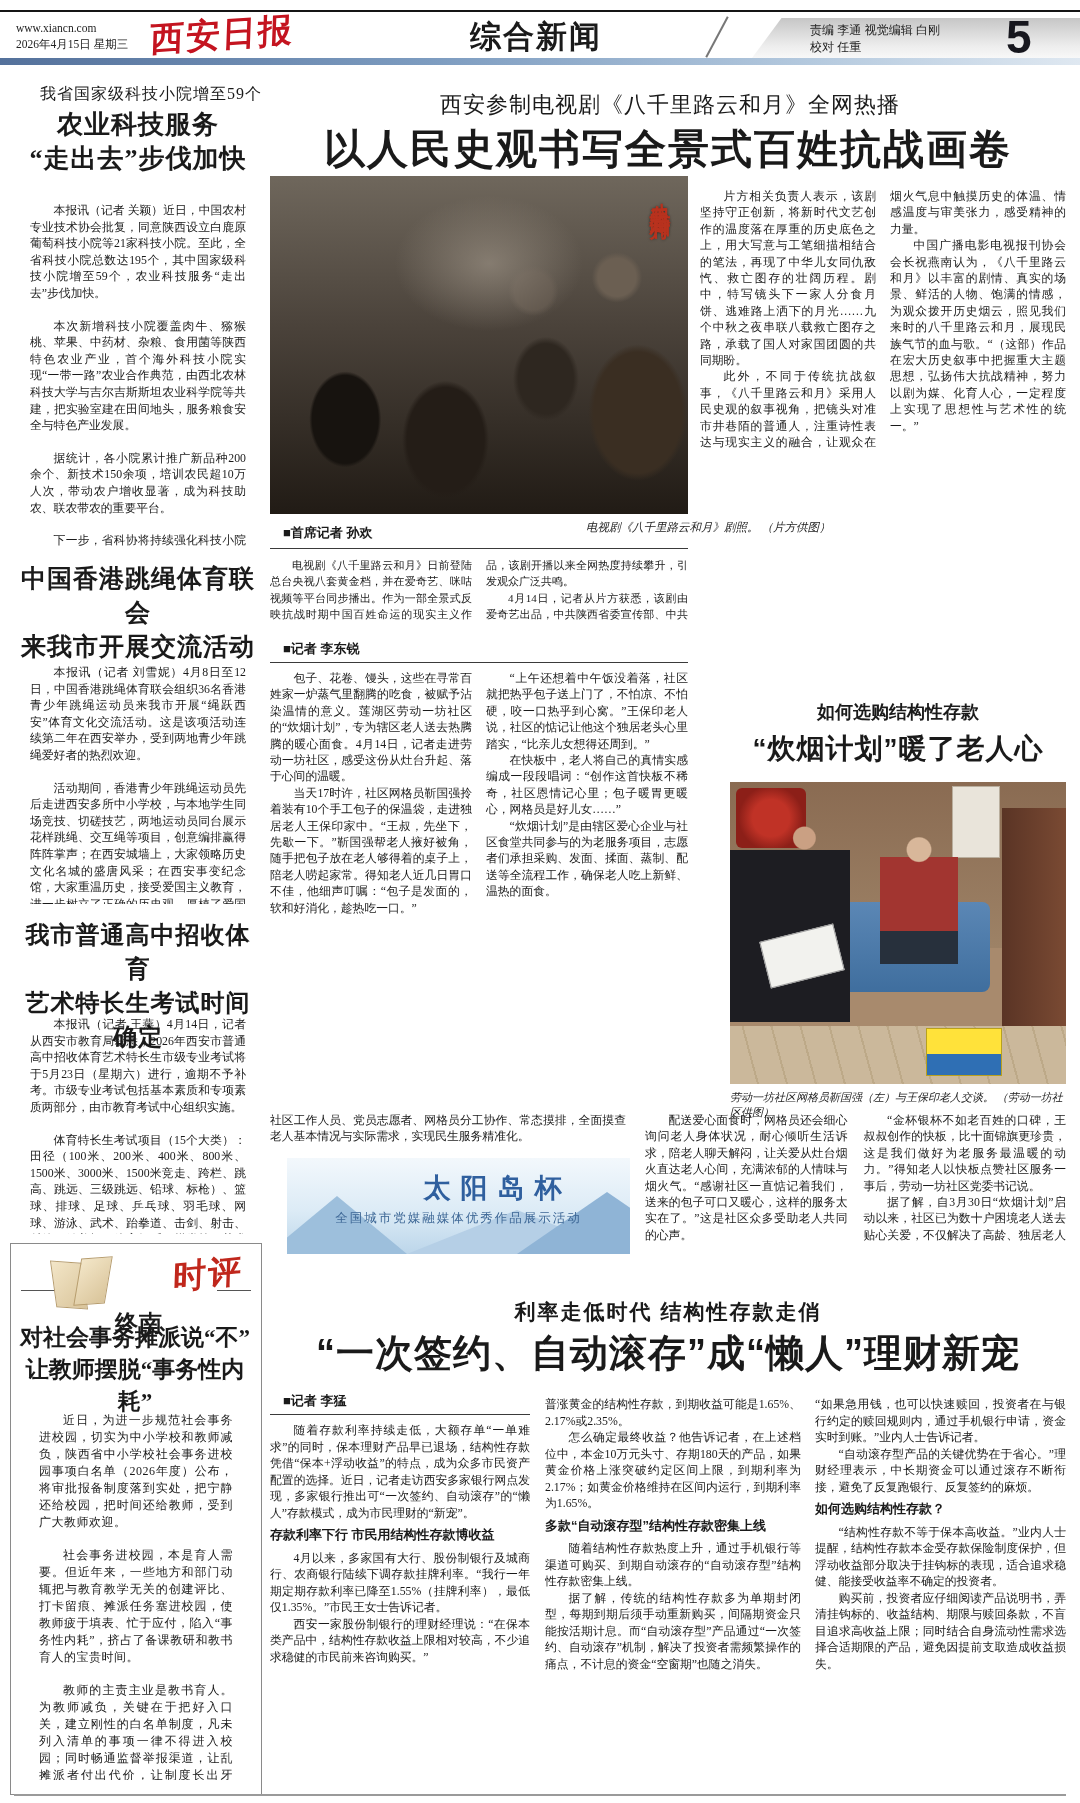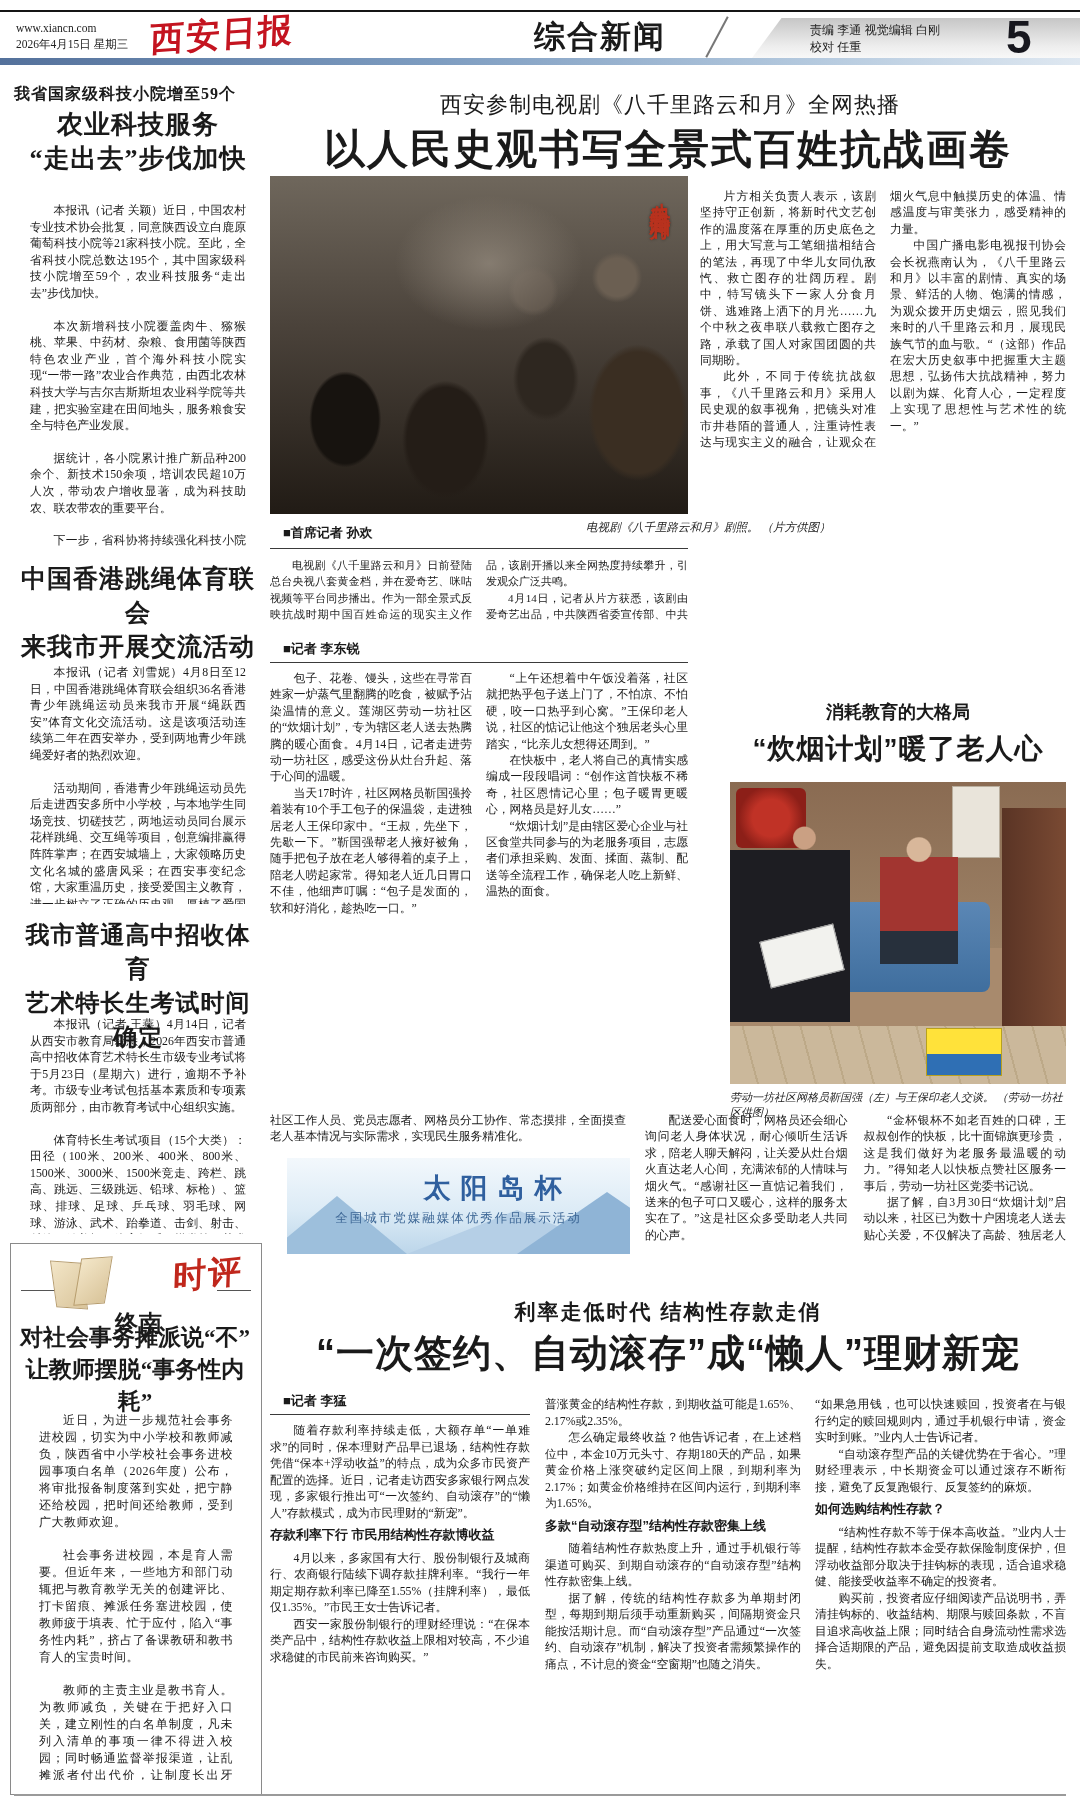--- a/index.html
+++ b/index.html
@@ -7,31 +7,31 @@
         font-family:"Liberation Serif","DejaVu Serif",serif;color:#1a1a1a;overflow:hidden;
         box-shadow:0 0 4px rgba(0,0,0,.25);}
   .abs{position:absolute;}
   .hei{font-family:"Liberation Sans","DejaVu Sans",sans-serif;}
   .jp p{margin:0;text-indent:2em;text-align:justify;}
   
   .topline{left:0;top:10px;width:1080px;height:2px;background:#151515;}
   .hdr-info{left:16px;top:20px;font-size:11.5px;line-height:16px;color:#222;}
   .masthead{left:150px;top:12px;font-size:34px;font-weight:bold;color:#c41420;
             transform:rotate(-4deg) skewX(-6deg);letter-spacing:2px;}
-  .section-title{left:470px;top:16px;width:260px;font-size:31px;font-weight:bold;text-align:center;letter-spacing:2px;}
+  .section-title{left:470px;top:16px;width:260px;font-size:31px;font-weight:bold;text-align:left;letter-spacing:2px;}
   .slash{left:716px;top:14px;width:2px;height:46px;background:#777;transform:rotate(28deg);}
   .ed-box{left:752px;top:18px;width:328px;height:40px;
           background:linear-gradient(180deg,#c6c6c6 0%,#ededed 70%,#f8f8f8 100%);
           clip-path:polygon(9% 0,100% 0,100% 100%,0 100%);}
   .ed-text{left:810px;top:22px;font-size:12px;line-height:17px;color:#222;}
   .page-num{left:1006px;top:10px;font-size:46px;font-weight:bold;color:#16161d;}
   .bluebar{left:0;top:58px;width:1080px;height:7px;
            background:linear-gradient(90deg,#54719b 0%,#7d9cc0 40%,#b4c9de 75%,#dfe8f1 100%);}
   
-  .kicker-s{font-size:16px;font-weight:bold;text-align:left;letter-spacing:1px;}
+  .kicker-s{font-size:16px;font-weight:normal;text-align:right;letter-spacing:1px;}
   .title-l{font-size:26px;font-weight:bold;text-align:center;line-height:34px;letter-spacing:1px;}
   .body-s{font-size:11.8px;line-height:16.6px;overflow:hidden;}
   .body-s p{margin:16px;text-indent:2em;text-align:justify;}
   .byline{font-size:13px;font-weight:bold;}
   .rule{height:1px;background:#3a3a3a;}
   .caption{font-size:11.5px;font-style:italic;color:#222;}
   .subhead{font-weight:bold;font-size:13px;text-align:center;text-indent:0!important;margin:6px 0!important;}
   
   .op-box{left:10px;top:1243px;width:250px;height:550px;border:1px solid #8a8a8a;background:#fff;}
   .op-logo-line{position:absolute;top:46px;height:1px;background:#555;width:34px;}
@@ -226,21 +226,21 @@
     <p>包子、花卷、馒头，这些在寻常百姓家一炉蒸气里翻腾的吃食，被赋予沾染温情的意义。莲湖区劳动一坊社区的“炊烟计划”，专为辖区老人送去热腾腾的暖心面食。4月14日，记者走进劳动一坊社区，感受这份从灶台升起、落于心间的温暖。</p>
     <p>当天17时许，社区网格员靳国强拎着装有10个手工包子的保温袋，走进独居老人王保印家中。“王叔，先坐下，先歇一下。”靳国强帮老人掖好被角，随手把包子放在老人够得着的桌子上，陪老人唠起家常。得知老人近几日胃口不佳，他细声叮嘱：“包子是发面的，软和好消化，趁热吃一口。”</p>
     <p>“上午还想着中午饭没着落，社区就把热乎包子送上门了，不怕凉、不怕硬，咬一口热乎到心窝。”王保印老人说，社区的惦记让他这个独居老头心里踏实，“比亲儿女想得还周到。”</p>
     <p>在快板中，老人将自己的真情实感编成一段段唱词：“创作这首快板不稀奇，社区恩情记心里；包子暖胃更暖心，网格员是好儿女……”</p>
     <p>“炊烟计划”是由辖区爱心企业与社区食堂共同参与的为老服务项目，志愿者们承担采购、发面、揉面、蒸制、配送等全流程工作，确保老人吃上新鲜、温热的面食。</p>
   </div>
   <div class="abs warm-tail jp">
     <p style="text-indent:0;">社区工作人员、党员志愿者、网格员分工协作、常态摸排，全面摸查老人基本情况与实际需求，实现民生服务精准化。</p>
   </div>
 
-  <div class="abs warm-kicker">消耗教育的大格局</div>
+  <div class="abs warm-kicker">如何选购结构性存款</div>
   <div class="abs warm-title hei">“炊烟计划”暖了老人心</div>
 
   <div class="abs photo2">
     <div class="wall"></div>
     <div class="decor"></div>
     <div class="cal"></div>
     <div class="cabinet"></div>
     <div class="bed"></div>
     <div class="elder"></div>
     <div class="visitor"></div>

